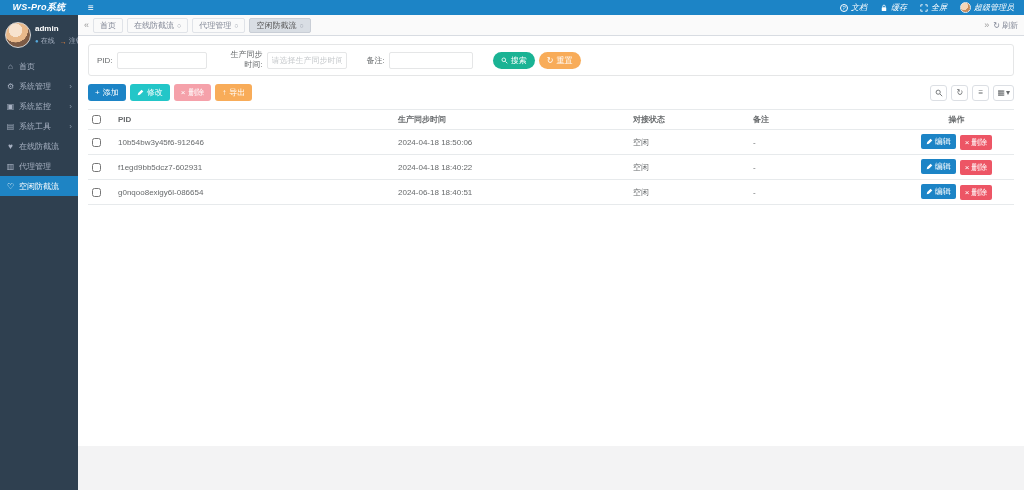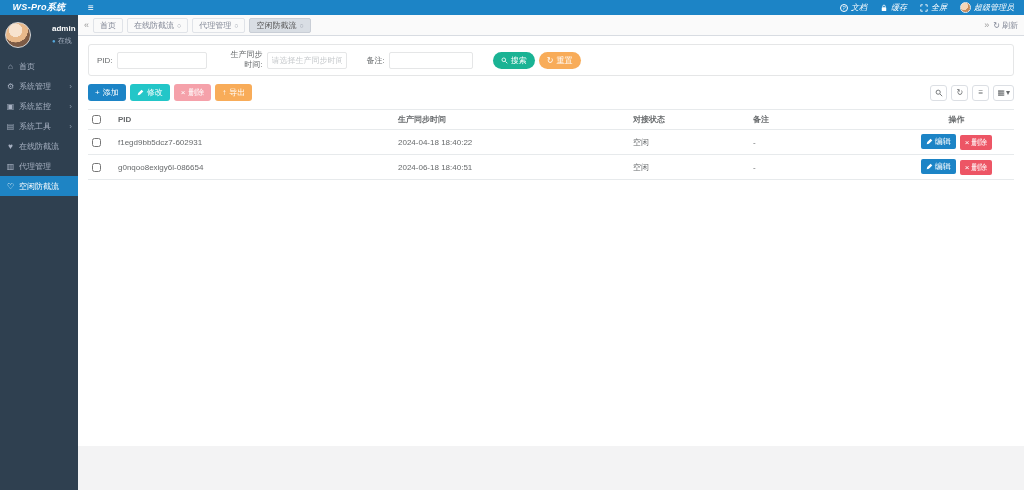--- a/index.html
+++ b/index.html
@@ -13,21 +13,21 @@
   .hamburger { color:#fff; font-size:10px; margin-left:10px; cursor:pointer; line-height:1; }
   .topbar-right { margin-left:auto; display:flex; align-items:center; gap:13px; padding-right:10px; color:#fff; font-size:8px; }
   .tb-item { display:flex; align-items:center; gap:3px; cursor:pointer; }
   .q-circle { width:8px; height:8px; border:1px solid #fff; border-radius:50%; font-size:6px; display:flex; align-items:center; justify-content:center; line-height:1; }
   .tb-svg { width:8px; height:8px; display:block; }
   .tb-avatar { width:11px; height:11px; border-radius:50%; background:radial-gradient(circle at 35% 35%, #f6d7b8 0 45%, #c98c5a 46% 75%, #8a5a3b 76%); border:1px solid #e8e8e8; }
 
   
   .lower { flex:1; display:flex; min-height:0; }
   .sidebar { width:78px; background:#2f4050; color:#a7b1c2; flex:0 0 78px; }
-  .user-panel { padding:7px 5px 6px 5px; display:flex; gap:21px; }
+  .user-panel { padding:7px 5px 6px 5px; display:flex; gap:4px; }
   .avatar { width:26px; height:26px; border-radius:50%; flex:0 0 26px;
     background:radial-gradient(circle at 40% 30%, #f7e3cf 0 30%, #e8b98b 31% 55%, #7d5b45 56% 80%, #4a3a30 81%); border:1px solid #d7d7d7; }
   .user-meta { display:flex; flex-direction:column; justify-content:center; gap:3px; min-width:0; }
   .user-name { color:#fff; font-size:8px; font-weight:bold; }
   .user-status { display:flex; gap:5px; font-size:7px; white-space:nowrap; }
   .st { display:flex; align-items:center; gap:2px; cursor:pointer; }
   .dot-online { color:#56a9dc; font-size:6px; }
   .ic-logout { color:#e8833a; font-size:7px; }
 
   .nav { margin-top:2px; }
@@ -288,20 +288,38 @@
             <tr>
               <th><input type="checkbox" style=""></th>
               <th>PID</th>
               <th>生产同步时间</th>
               <th>对接状态</th>
               <th>备注</th>
               <th class="c-act-cell">操作</th>
             </tr>
           </thead>
           <tbody>
+            <tr>
+              <td><input type="checkbox" style=""></td>
+              <td>10b54bw3y45f6-912646</td>
+              <td>2024-04-18 18:50:06</td>
+              <td>空闲</td>
+              <td>-</td>
+              <td class="c-act-cell">
+                <button class="rbtn rbtn-edit">
+                  <svg class="wsvg" viewBox="0 0 10 10">
+                    <path d="M6.6 1l2.4 2.4L4.2 8.2 1 9l.8-3.2z" fill="#fff"></path>
+                  </svg>
+                  <span>编辑</span>
+                </button><button class="rbtn rbtn-del">
+                  <span>×</span>
+                  <span>删除</span>
+                </button>
+              </td>
+            </tr>
             <tr>
               <td><input type="checkbox" style=""></td>
               <td>f1egd9bb5dcz7-602931</td>
               <td>2024-04-18 18:40:22</td>
               <td>空闲</td>
               <td>-</td>
               <td class="c-act-cell">
                 <button class="rbtn rbtn-edit">
                   <svg class="wsvg" viewBox="0 0 10 10">
                     <path d="M6.6 1l2.4 2.4L4.2 8.2 1 9l.8-3.2z" fill="#fff"></path>

